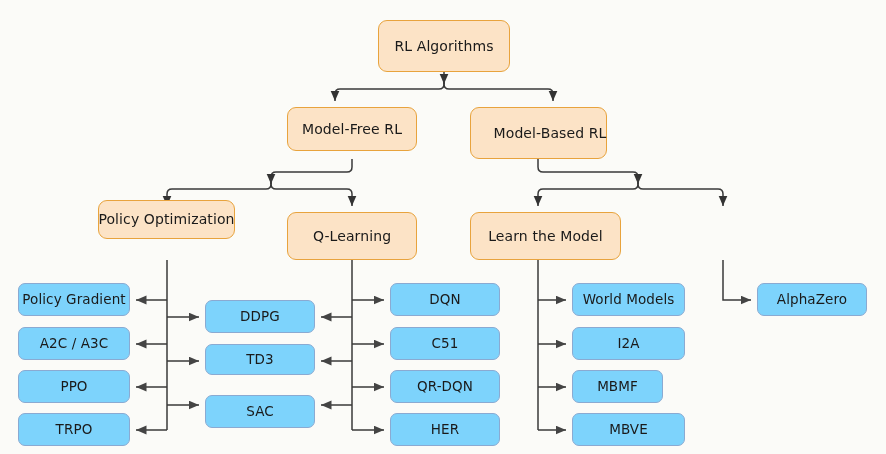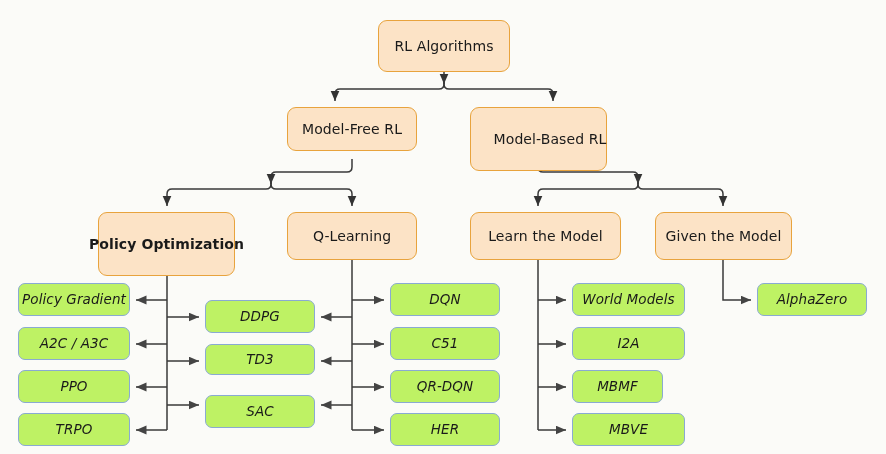--- a/index.html
+++ b/index.html
@@ -37,23 +37,22 @@
     letter-spacing: 0.1px;
     white-space: nowrap;
   }
   .node.cat {
     background: #fce3c6;
     border: 1.3px solid #e8a33d;
     border-radius: 9px;
     font-size: 14px;
   }
   .node.algo {
-    background: #bef264;
+    background: #7dd3fc;
     border: 1.2px solid #8aaad2;
-    font-style: italic;
   }
 </style>
 </head>
 <body>
 
 <div id="canvas">
 
   <svg id="edges" viewBox="0 0 886 454">
     <defs>
       <marker id="ah" markerWidth="8" markerHeight="8" refX="7" refY="3" orient="auto" markerUnits="strokeWidth">
@@ -109,26 +108,25 @@
       <path d="M538,430 L566,430" marker-end="url(#ahl)"></path>
     </g>
 
     <g fill="none" stroke="#3a3a3a" stroke-width="1.5">
       <path d="M723,260 L723,300 L751,300" marker-end="url(#ahl)"></path>
     </g>
   </svg>
 
   <div class="node cat" style="left: 378px; top: 20px; width: 132px; height: 52px;">RL Algorithms</div>
   <div class="node cat" style="left: 287px; top: 107px; width: 130px; height: 44px;">Model-Free RL</div>
-  <div class="node cat" style="left: 470px; top: 107px; width: 137px; height: 64px; padding-left: 23px;">Model-Based RL</div>
+  <div class="node cat" style="left: 470px; top: 107px; width: 137px; height: 52px; padding-left: 23px;">Model-Based RL</div>
 
-  <div class="node cat" style="left: 98px; top: 212px; width: 137px; height: 64px; font-weight: bold;">Policy Optimization</div>
+  <div class="node cat" style="left: 98px; top: 200px; width: 137px; height: 39px;">Policy Optimization</div>
   <div class="node cat" style="left: 287px; top: 212px; width: 130px; height: 48px;">Q-Learning</div>
   <div class="node cat" style="left: 470px; top: 212px; width: 151px; height: 48px;">Learn the Model</div>
-  <div class="node cat" style="left: 655px; top: 212px; width: 137px; height: 48px;">Given the Model</div>
 
   <div class="node algo" style="left: 18px; top: 283px; width: 112px; height: 33px;">Policy Gradient</div>
   <div class="node algo" style="left: 18px; top: 327px; width: 112px; height: 33px;">A2C / A3C</div>
   <div class="node algo" style="left: 18px; top: 413px; width: 112px; height: 33px;">TRPO</div>
   <div class="node algo" style="left: 18px; top: 370px; width: 112px; height: 33px;">PPO</div>
 
   <div class="node algo" style="left: 205px; top: 300px; width: 110px; height: 33px;">DDPG</div>
   <div class="node algo" style="left: 205px; top: 344px; width: 110px; height: 31px;">TD3</div>
   <div class="node algo" style="left: 205px; top: 395px; width: 110px; height: 33px;">SAC</div>
 

